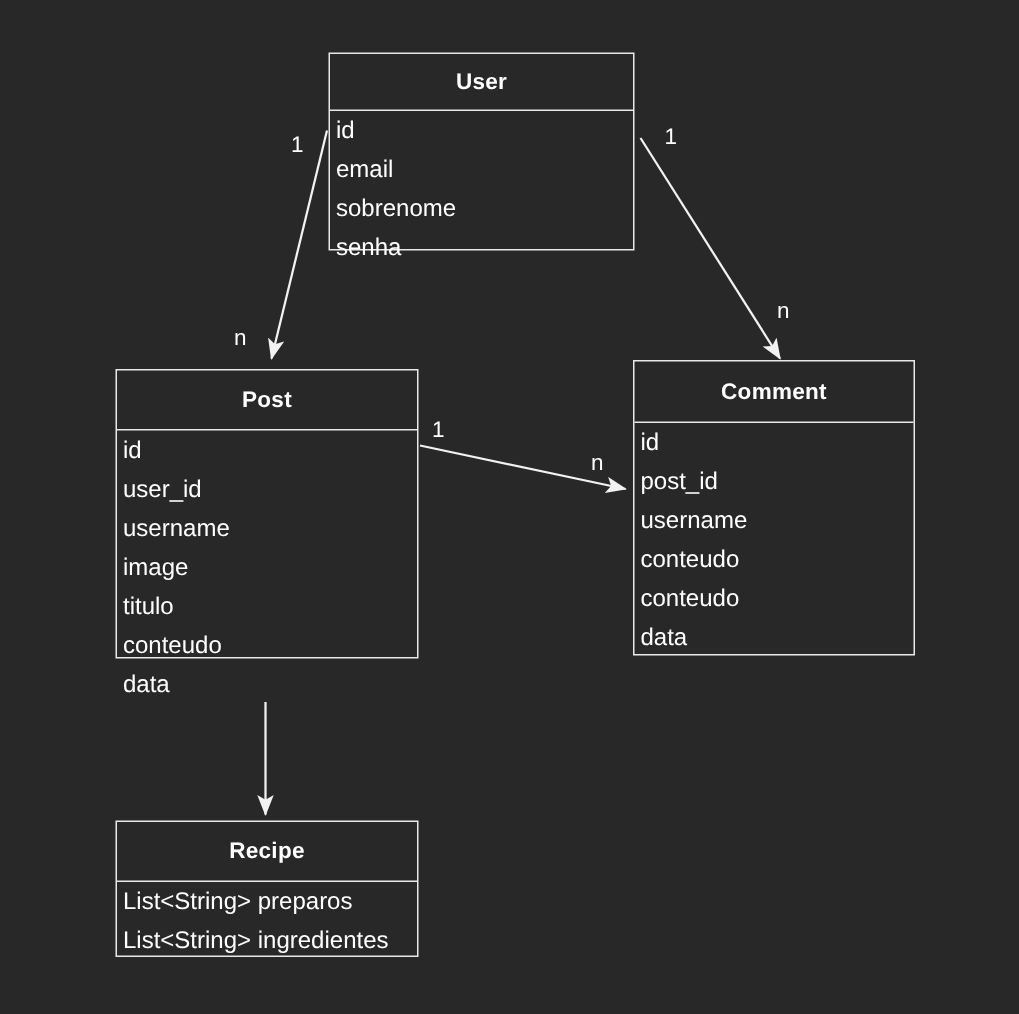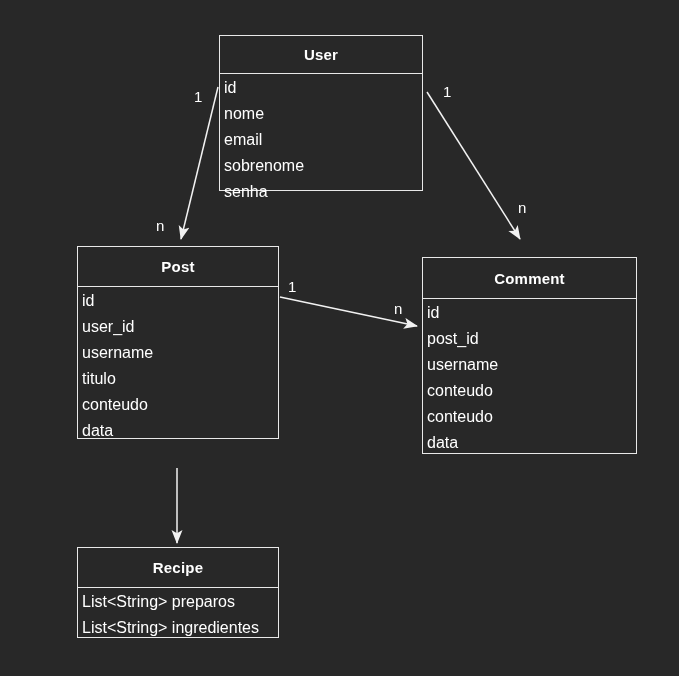--- a/index.html
+++ b/index.html
@@ -47,25 +47,25 @@
   }
   .field {
     height: 26px;
     line-height: 26px;
     padding-left: 4px;
     font-size: 16px;
     white-space: nowrap;
     color: #ffffff;
   }
   
-  .entity-user    { left: 219px; top: 35px;  width: 204px; height: 156px; }
+  .entity-user    { left: 219px; top: 35px;  width: 204px; height: 132px; }
   .entity-user    .entity-header { height: 38px; }
   .entity-post    { left: 77px;  top: 246px; width: 202px; height: 193px; }
   .entity-post    .entity-header { height: 40px; }
-  .entity-comment { left: 422px; top: 257px; width: 215px; height: 197px; }
+  .entity-comment { left: 422px; top: 240px; width: 188px; height: 197px; }
   .entity-comment .entity-header { height: 41px; }
   .entity-recipe  { left: 77px;  top: 547px; width: 202px; height: 91px; }
   .entity-recipe  .entity-header { height: 40px; }
 
   .rel-label {
     position: absolute;
     color: #ffffff;
     font-size: 15px;
     line-height: 17px;
   }
@@ -92,35 +92,35 @@
     <line x1="280" y1="297" x2="417" y2="326" stroke="#f2f2f2" stroke-width="1.5" marker-end="url(#arrowhead)"></line>
     <line x1="177" y1="468" x2="177" y2="543" stroke="#f2f2f2" stroke-width="1.5" marker-end="url(#arrowhead)"></line>
   </svg>
 
   <div class="entity entity-user">
     <div class="entity-header">
       <span>User</span>
     </div>
     <div class="entity-fields">
       <div class="field">id</div>
-      <div class="field">nome</div>
       <div class="field">email</div>
       <div class="field">sobrenome</div>
       <div class="field">senha</div>
     </div>
   </div>
 
   <div class="entity entity-post">
     <div class="entity-header">
       <span>Post</span>
     </div>
     <div class="entity-fields">
       <div class="field">id</div>
       <div class="field">user_id</div>
       <div class="field">username</div>
+      <div class="field">image</div>
       <div class="field">titulo</div>
       <div class="field">conteudo</div>
       <div class="field">data</div>
     </div>
   </div>
 
   <div class="entity entity-comment">
     <div class="entity-header">
       <span>Comment</span>
     </div>

